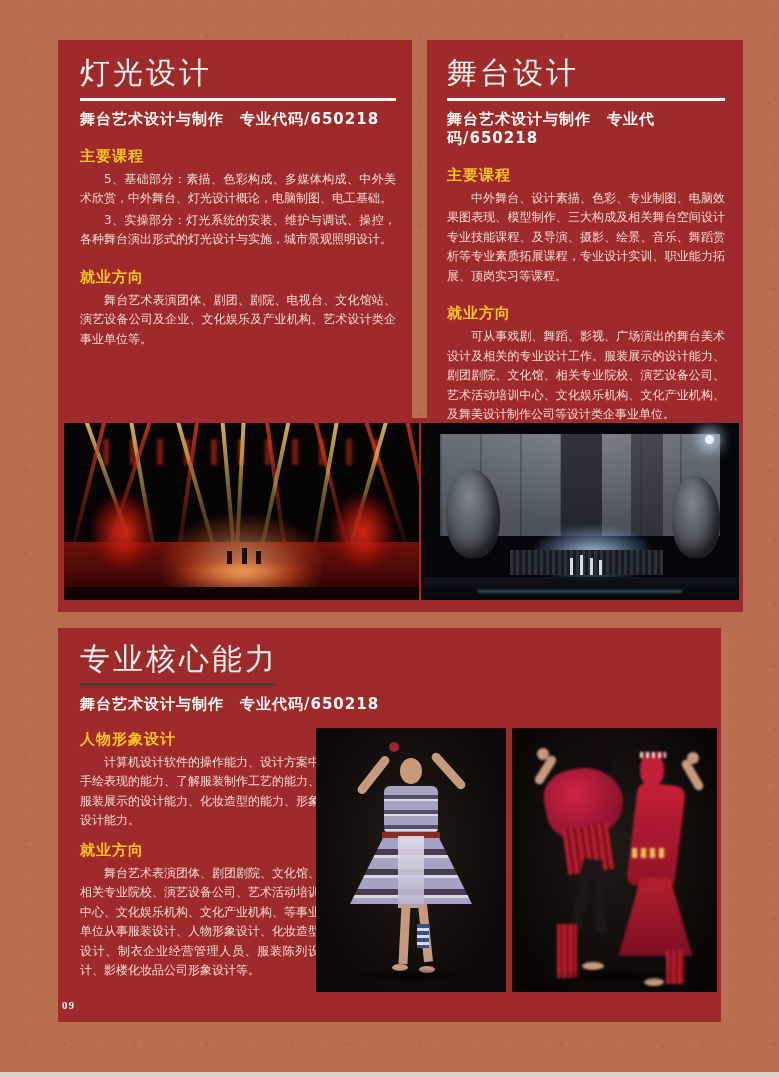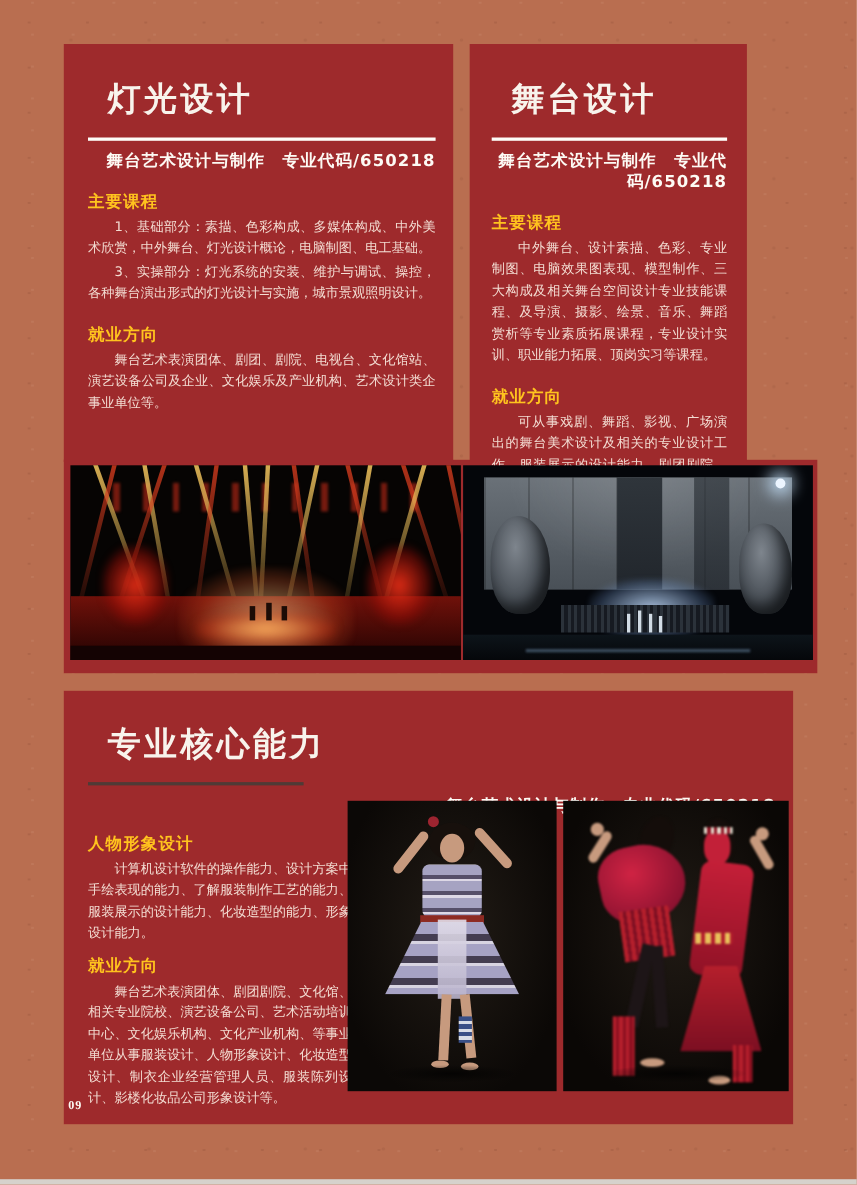--- a/index.html
+++ b/index.html
@@ -7,27 +7,27 @@
   .page{position:relative;width:779px;height:1077px;overflow:hidden;
     background-color:#b96e50;
     background-image:
       radial-gradient(rgba(60,20,10,.10) 1px, transparent 1.6px),
       radial-gradient(rgba(255,230,210,.08) 1px, transparent 1.6px),
       radial-gradient(rgba(60,20,10,.07) 1.2px, transparent 2px);
     background-size:53px 41px, 37px 29px, 71px 63px;
     background-position:0 0, 11px 17px, 29px 5px;}
   .panel{position:absolute;background:#9e2a2c;box-sizing:border-box;}
   .panel-lighting{left:58px;top:40px;width:354px;height:380px;padding:16px 16px 0 22px;}
-  .panel-stage{left:427px;top:40px;width:252px;height:380px;padding:16px 18px 0 20px;}
+  .panel-stage{left:427px;top:40px;width:316px;height:380px;padding:16px 18px 0 20px;}
   .red-band{position:absolute;left:58px;top:418px;width:685px;height:194px;background:#9e2a2c;}
   .panel-image{left:58px;top:628px;width:663px;height:394px;padding:14px 16px 0 22px;}
-  .ptitle{color:#f8f3ec;font-size:30px;font-weight:bold;letter-spacing:3px;line-height:1.1;margin:18px;}
+  .ptitle{color:#f8f3ec;font-size:30px;font-weight:normal;letter-spacing:3px;line-height:1.1;margin:0;}
   .tline{height:3px;background:#fdfcf8;border:0;margin:9px 0 9px 0;}
   .tline-dark{height:3px;background:#4f3a36;border:0;margin:8px 0 9px 0;width:196px;}
-  .psub{color:#fdfaf4;font-size:15px;font-weight:bold;letter-spacing:1px;margin:0;text-align:right;}
+  .psub{color:#fdfaf4;font-size:15px;font-weight:bold;letter-spacing:1px;margin:0;}
   .shead{color:#ffc31e;font-size:15px;font-weight:bold;letter-spacing:1px;margin:18px 0 4px 0;}
   .body-p{color:#f3dcd2;font-size:12px;line-height:1.62;text-align:justify;margin:2px 0 0 0;text-indent:2em;}
   
   .photo{position:absolute;overflow:hidden;}
   .photo-lighting{left:64px;top:423px;width:355px;height:177px;background:#060403;}
   .photo-setwall{left:421px;top:423px;width:318px;height:177px;background:#04060a;}
   .beam{position:absolute;top:-8px;width:4px;height:158px;transform-origin:50% 0;transform:rotate(var(--r));}
   .beam.a{background:linear-gradient(to bottom, rgba(235,190,90,.95), rgba(235,190,90,0));}
   .beam.r{background:linear-gradient(to bottom, rgba(215,60,30,.85), rgba(215,60,30,0));}
   .spikes{position:absolute;top:16px;left:8%;right:8%;height:26px;filter:blur(1.5px);
@@ -76,21 +76,21 @@
 
 <div class="page">
 
   <div class="red-band"></div>
 
   <section class="panel panel-lighting">
     <h1 class="ptitle">灯光设计</h1>
     <hr class="tline">
     <p class="psub">舞台艺术设计与制作　专业代码/650218</p>
     <h2 class="shead">主要课程</h2>
-    <p class="body-p">1、基础部分：素描、色彩构成、多媒体构成、中外美术欣赏，中外舞台、灯光设计概论，电脑制图、电工基础。</p>
+    <p class="body-p">5、基础部分：素描、色彩构成、多媒体构成、中外美术欣赏，中外舞台、灯光设计概论，电脑制图、电工基础。</p>
     <p class="body-p">3、实操部分：灯光系统的安装、维护与调试、操控，各种舞台演出形式的灯光设计与实施，城市景观照明设计。</p>
     <h2 class="shead">就业方向</h2>
     <p class="body-p">舞台艺术表演团体、剧团、剧院、电视台、文化馆站、演艺设备公司及企业、文化娱乐及产业机构、艺术设计类企事业单位等。</p>
   </section>
 
   <section class="panel panel-stage">
     <h1 class="ptitle">舞台设计</h1>
     <hr class="tline">
     <p class="psub">舞台艺术设计与制作　专业代码/650218</p>
     <h2 class="shead">主要课程</h2>

